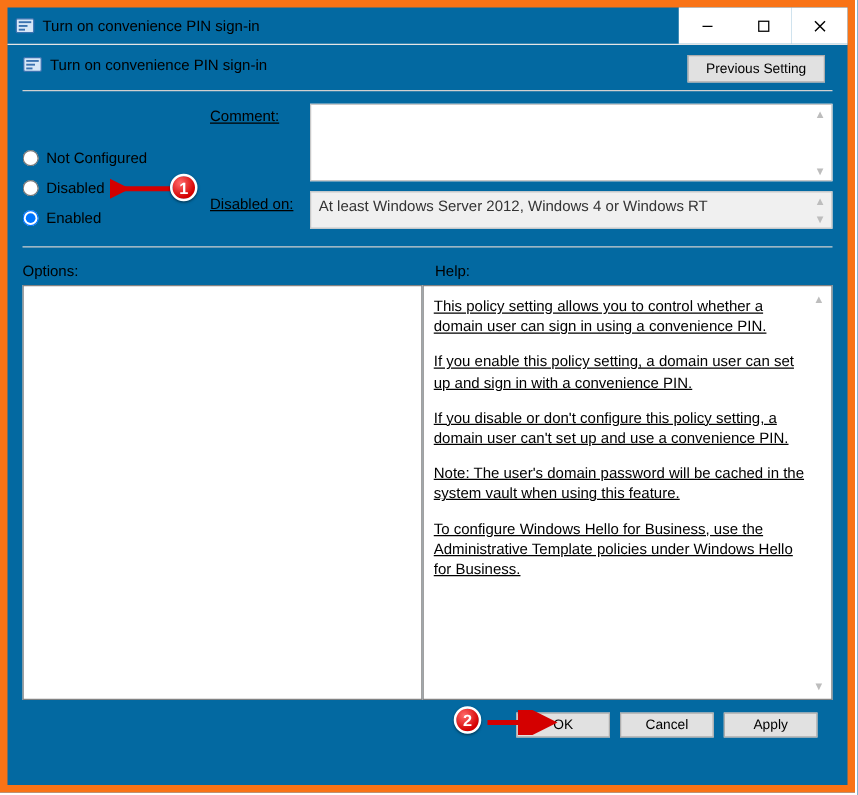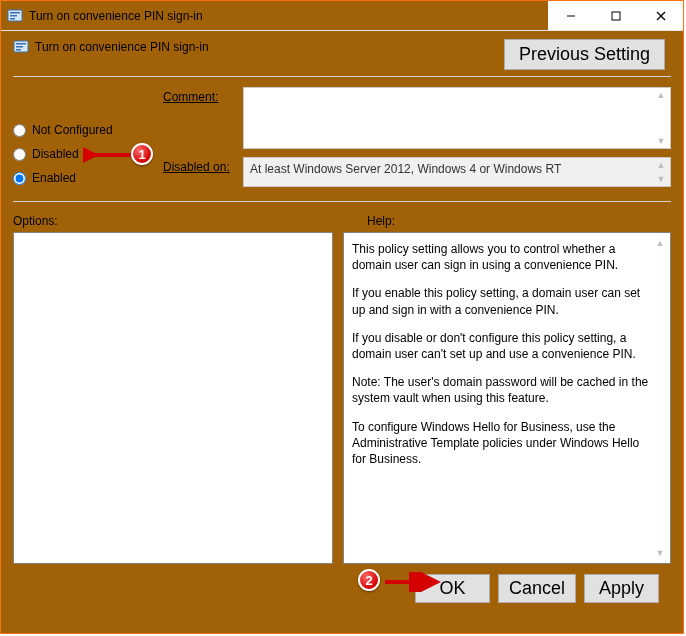--- a/index.html
+++ b/index.html
@@ -7,24 +7,24 @@
   body {
     font-family: "Segoe UI", Tahoma, sans-serif;
     font-size: 12px;
     background: #fff;
     color: #000;
     width: 686px;
     height: 636px;
     overflow: hidden;
   }
   .window {
-    border: 1px solid #f97316;
+    border: 6px solid #f97316;
     width: 684px;
     height: 634px;
-    background: #a16207;
+    background: #0369a1;
     position: relative;
   }
   .titlebar {
     height: 30px;
     display: flex;
     align-items: center;
     border-bottom: 1px solid #e5e5e5;
     padding-left: 6px;
   }
   .titlebar .icon-box {
@@ -54,21 +54,21 @@
   }
   .top-row .left .icon-box {
     width: 16px; height: 16px; margin-right: 6px;
   }
   .nav-buttons { display: flex; gap: 8px; margin-right: 6px;}
   .btn {
     background: #e1e1e1;
     border: 1px solid #adadad;
     padding: 4px 14px;
     font-family: inherit;
-    font-size: 18px;
+    font-size: 11px;
     min-width: 80px;
     cursor: default;
   }
   .btn-small { min-width: 75px; padding: 3px 10px; }
   .hr { border: none; border-top: 1px solid #d0d0d0; margin: 6px 0 10px 0;}
 
   .config-row {
     display: flex;
     align-items: flex-end;
   }
@@ -109,26 +109,25 @@
     display: flex; flex-direction: column; justify-content: space-between;
     color: #bdbdbd;
     font-size: 9px;
     text-align: center;
   }
 
   .mid-labels {
     display: flex;
     margin-top: 12px;
     margin-bottom: 4px;
-    gap: 24px;
   }
   .mid-labels .l { width: 330px; }
   .panels {
     display: flex;
-    gap: 10px;
+    text-decoration: underline;
   }
   .panel {
     border: 1px solid #828282;
     height: 332px;
     padding: 6px 6px;
     overflow: hidden;
     position: relative;
   }
   .panel.options { width: 320px; background:#fff;}
   .panel.help { flex: 1; background:#fff; padding: 8px 20px 8px 8px; line-height: 1.35;}

